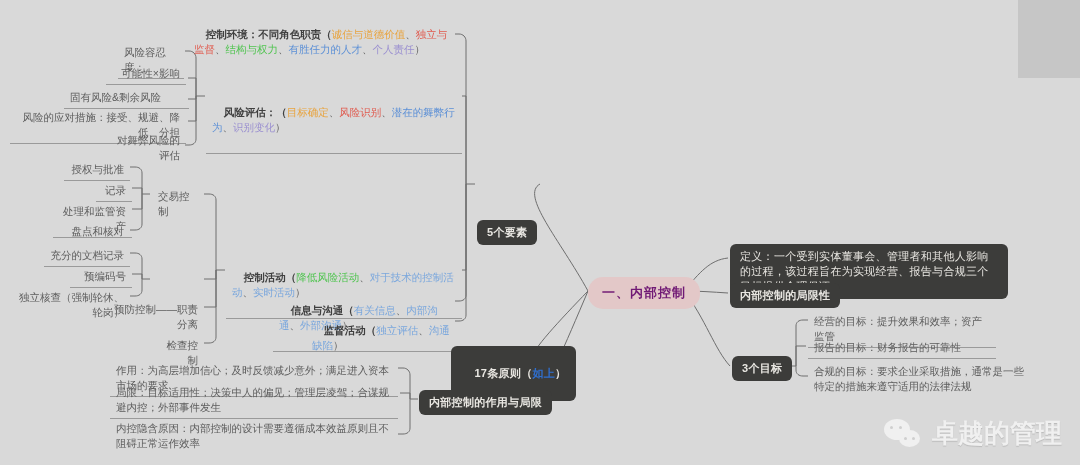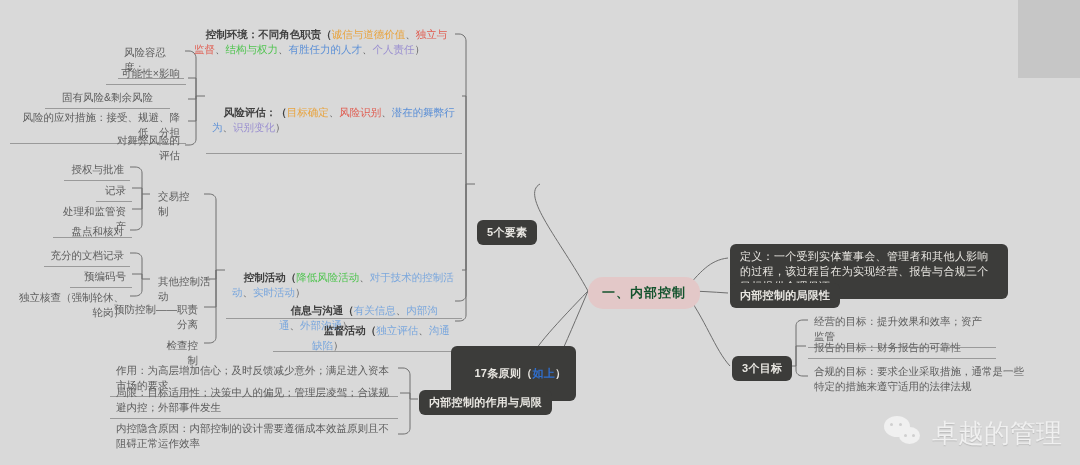--- a/index.html
+++ b/index.html
@@ -29,44 +29,44 @@
     font-size:10.5px;line-height:15px;
     padding:2px 6px 3px 6px;
     border-bottom:1px solid #9a9a9a;
   }
   .plain.nb{border-bottom:none;}
   .bold{font-weight:bold;color:#3f3f3f;}
 
   #root{
     position:absolute;
     background:#e3c8c8;
-    color:#14532d;
+    color:#701a75;
     font-size:13px;
     font-weight:bold;
     padding:7px 14px;
     border-radius:15px;
     letter-spacing:1px;
   }
 
   .c-org{color:#e8a33d;}
   .c-red{color:#e05a4e;}
   .c-blue{color:#5b8fd6;}
   .c-pur{color:#9a8fd0;}
   .c-grn{color:#4fc44f;}
   .c-lblue{color:#7aa7dd;}
   .c-link{color:#2f6fd0;}
 
   #topbox{position:absolute;right:0;top:0;width:62px;height:78px;background:#c6c6c6;}
 
   #watermark{
     position:absolute;right:18px;bottom:14px;
-    display:flex;align-items:flex-start;gap:8px;
+    display:flex;align-items:center;gap:8px;
     color:#f2f2f2;
     font-size:26px;
-    font-weight:normal;
+    font-weight:bold;
     opacity:.92;
     text-shadow:0 1px 1px rgba(120,120,120,.35);
   }
   #watermark .wx{width:40px;height:30px;position:relative;flex:0 0 auto;}
   #watermark .wx .b1,#watermark .wx .b2{
     position:absolute;background:#f2f2f2;border-radius:50%;
   }
   #watermark .wx .b1{width:26px;height:21px;left:0;top:0;}
   #watermark .wx .b2{width:21px;height:17px;left:15px;top:11px;}
   #watermark .wx i{position:absolute;width:3px;height:3px;background:#cfcfcf;border-radius:50%;}
@@ -136,21 +136,21 @@
   <div class="node plain nb" style="left:188px;top:10px;width:272px;text-align:left;">
     <span class="bold">控制环境：不同角色职责（</span><span class="c-org">诚信与道德价值</span><span>、</span><span class="c-red">独立与监督</span><span>、</span><span class="c-grn">结构与权力</span><span>、</span><span class="c-blue">有胜任力的人才</span><span>、</span><span class="c-pur">个人责任</span><span>）</span>
   </div>
 
   <div class="node plain" style="left:206px;top:88px;width:256px;">
     <span class="bold">风险评估：（</span><span class="c-org">目标确定</span><span>、</span><span class="c-red">风险识别</span><span>、</span><span class="c-blue">潜在的舞弊行为</span><span>、</span><span class="c-pur">识别变化</span><span>）</span>
   </div>
 
   <div class="node plain" style="left:118px;top:43px;width:66px;text-align:left;">风险容忍度：</div>
   <div class="node plain" style="left:106px;top:64px;width:80px;text-align:right;">可能性×影响</div>
-  <div class="node plain" style="left:45px;top:88px;width:125px;text-align:center;">固有风险&amp;剩余风险</div>
+  <div class="node plain" style="left:64px;top:88px;width:125px;text-align:left;">固有风险&amp;剩余风险</div>
   <div class="node plain" style="left:10px;top:108px;width:176px;text-align:right;">风险的应对措施：接受、规避、降低、分担</div>
   <div class="node plain nb" style="left:101px;top:131px;width:85px;text-align:right;">对舞弊风险的评估</div>
 
   <div class="node plain" style="left:226px;top:253px;width:236px;">
     <span class="bold">控制活动（</span><span class="c-grn">降低风险活动</span><span>、</span><span class="c-lblue">对于技术的控制活动</span><span>、</span><span class="c-lblue">实时活动</span><span>）</span>
   </div>
 
   <div class="node plain" style="left:273px;top:286px;width:189px;">
     <span class="bold">信息与沟通（</span><span class="c-lblue">有关信息</span><span>、</span><span class="c-lblue">内部沟通</span><span>、</span><span class="c-lblue">外部沟通</span><span>）</span>
   </div>
@@ -158,21 +158,20 @@
   <div class="node plain nb" style="left:306px;top:306px;width:156px;">
     <span class="bold">监督活动（</span><span class="c-lblue">独立评估</span><span>、</span><span class="c-lblue">沟通缺陷</span><span>）</span>
   </div>
 
   <div class="node plain nb" style="left:152px;top:187px;width:52px;">交易控制</div>
   <div class="node plain" style="left:64px;top:160px;width:66px;text-align:right;">授权与批准</div>
   <div class="node plain" style="left:96px;top:181px;width:36px;text-align:right;">记录</div>
   <div class="node plain" style="left:53px;top:202px;width:79px;text-align:right;">处理和监管资产</div>
   <div class="node plain nb" style="left:64px;top:222px;width:66px;text-align:right;">盘点和核对</div>
 
-  <div class="node plain nb" style="left:152px;top:272px;width:66px;">其他控制活动</div>
   <div class="node plain" style="left:44px;top:246px;width:86px;text-align:right;">充分的文档记录</div>
   <div class="node plain" style="left:70px;top:267px;width:62px;text-align:right;">预编码号</div>
   <div class="node plain nb" style="left:12px;top:288px;width:118px;text-align:right;">独立核查（强制轮休、轮岗）</div>
 
   <div class="node plain nb" style="left:100px;top:300px;width:104px;text-align:right;">预防控制——职责分离</div>
   <div class="node plain nb" style="left:152px;top:336px;width:52px;text-align:right;">检查控制</div>
 
   <div class="node dark" style="left:451px;top:346px;">
     <span>17条原则（</span><span class="c-link">如上</span><span>）</span>
   </div>

